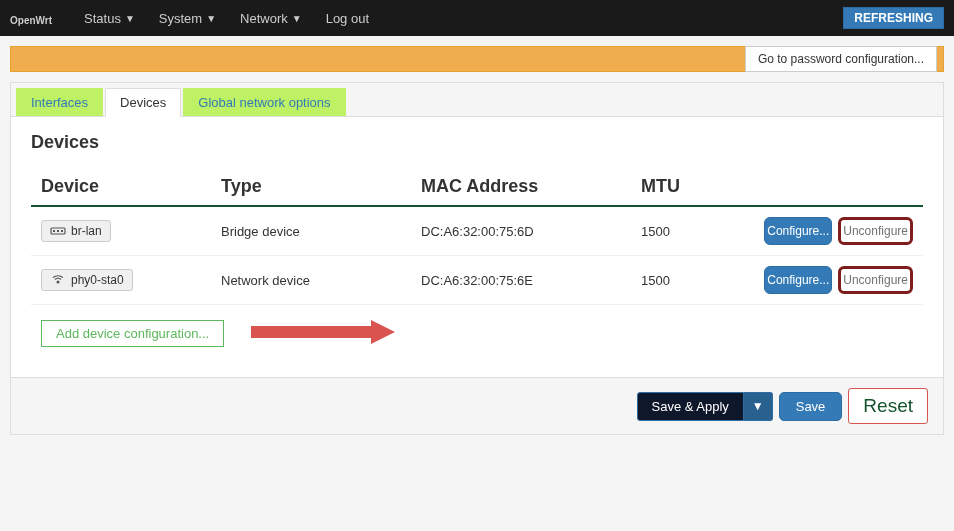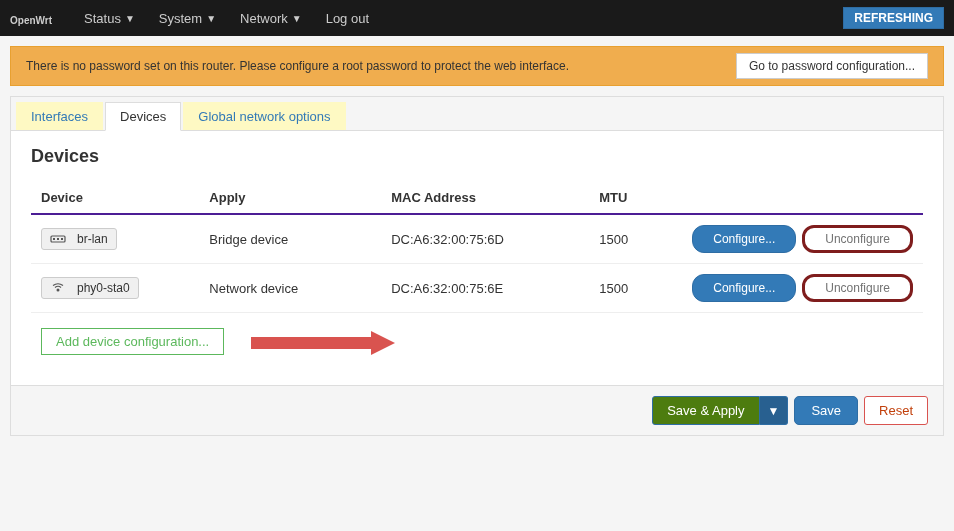--- a/index.html
+++ b/index.html
@@ -45,21 +45,21 @@
       background: #f0ad4e;
       border: 1px solid #e8a030;
       margin: 10px;
       padding: 12px 15px;
       position: relative;
     }
     .warning-banner .title { font-weight: bold; font-size: 14px; margin-bottom: 5px; }
     .warning-banner .desc { font-size: 12px; }
     .warning-banner .btn-pwd {
       position: absolute;
-      right: 15px;
+      right: 6px;
       top: 50%;
       transform: translateY(-50%);
       background: #fff;
       border: 1px solid #ccc;
       padding: 5px 12px;
       font-size: 12px;
       cursor: pointer;
       color: #333;
     }
 
@@ -74,21 +74,21 @@
       padding-top: 5px;
       background: #f5f5f5;
     }
     .tab {
       padding: 6px 14px;
       cursor: pointer;
       font-size: 13px;
       border: 1px solid transparent;
       border-bottom: none;
       margin-right: 2px;
-      background: #fef9c3;
+      background: #bef264;
       color: #337ab7;
     }
     .tab.active {
       background: #fff;
       border-color: #ddd;
       border-bottom: 1px solid #fff;
       color: #333;
       margin-bottom: -1px;
       z-index: 1;
     }
@@ -96,52 +96,52 @@
     
     .page-content { padding: 15px 20px; }
     .page-title { font-size: 18px; font-weight: bold; margin-bottom: 15px; }
 
     
     .devices-table { width: 100%; border-collapse: collapse; }
     .devices-table th {
       text-align: left;
       padding: 8px 10px;
       font-weight: bold;
-      font-size: 13px;
-      border-bottom: 2px solid #4c1d95;
+      font-size: 18px;
+      border-bottom: 2px solid #14532d;
       color: #333;
     }
     .devices-table td {
       padding: 10px 10px;
       border-bottom: 1px solid #eee;
       font-size: 13px;
       vertical-align: middle;
     }
     .device-badge {
       display: inline-flex;
       align-items: center;
-      gap: 11px;
+      gap: 5px;
       background: #f0f0f0;
       border: 1px solid #ccc;
       padding: 2px 8px;
       border-radius: 3px;
       font-size: 12px;
     }
     .device-icon {
       width: 16px;
       height: 16px;
       display: inline-block;
     }
 
     
     .btn {
-      padding: 4px 20px;
-      font-size: 12px;
-      cursor: pointer;
-      border-radius: 12px;
+      padding: 4px 2px;
+      font-size: 12px;
+      cursor: pointer;
+      border-radius: 6px;
     }
     .btn-blue {
       background: #337ab7;
       color: #fff;
       border: 1px solid #2e6da4;
     }
     .btn-outline-red {
       background: #fff;
       color: #737373;
       border: 3px solid #7f1d1d;
@@ -152,21 +152,21 @@
       border: 1px solid #5cb85c;
       padding: 5px 14px;
       font-size: 13px;
     }
     .btn-actions { display: flex; gap: 6px; justify-content: flex-end; }
 
     
     .add-device-row {
       padding: 15px 10px;
       display: flex;
-      align-items: flex-end;
+      align-items: flex-start;
       gap: 27px;
     }
     .arrow-container {
       display: flex;
       align-items: center;
     }
 
     
     .footer-bar {
       background: #f5f5f5;
@@ -175,21 +175,21 @@
       display: flex;
       justify-content: flex-end;
       align-items: center;
       gap: 6px;
     }
     .btn-save-apply-group {
       display: flex;
       align-items: stretch;
     }
     .btn-save-apply {
-      background: #4d7c0f;
+      background: #0f172a;
       color: #fff;
       border: 1px solid #2e6da4;
       padding: 6px 14px;
       font-size: 13px;
       cursor: pointer;
       border-radius: 3px 0 0 3px;
     }
     .btn-save-apply-dropdown {
       background: #286090;
       color: #fff;
@@ -204,24 +204,24 @@
       background: #337ab7;
       color: #fff;
       border: 1px solid #2e6da4;
       padding: 6px 16px;
       font-size: 13px;
       cursor: pointer;
       border-radius: 5px;
     }
     .btn-reset {
       background: #fff;
-      color: #c2410c;
+      color: #14532d;
       border: 1px solid #d9534f;
       padding: 6px 14px;
-      font-size: 13px;
+      font-size: 19px;
       cursor: pointer;
       border-radius: 3px;
     }
 
     
     .col-device { width: 180px; }
     .col-type { width: 200px; }
     .col-mac { width: 220px; }
     .col-mtu { width: 100px; }
     .col-actions { }
@@ -249,21 +249,20 @@
     <span>Log out</span>
   </div>
   <div class="navbar-right">
     <div class="refreshing-badge">
       <span>REFRESHING</span>
     </div>
   </div>
 </div>
 
 <div class="warning-banner">
-  <div class="desc">There is no password set on this router. Please configure a root password to protect the web interface.</div>
   <button class="btn-pwd">Go to password configuration...</button>
 </div>
 
 <div class="content">
 
   <div class="tabs">
     <div class="tab">
       <span>Interfaces</span>
     </div>
     <div class="tab active">
@@ -274,21 +273,21 @@
     </div>
   </div>
 
   <div class="page-content">
     <div class="page-title">Devices</div>
 
     <table class="devices-table">
       <thead>
         <tr>
           <th class="col-device">Device</th>
-          <th class="col-type">Apply</th>
+          <th class="col-type">Type</th>
           <th class="col-mac">MAC Address</th>
           <th class="col-mtu">MTU</th>
           <th class="col-actions"></th>
         </tr>
       </thead>
       <tbody>
 
         <tr>
           <td>
             <span class="device-badge">

